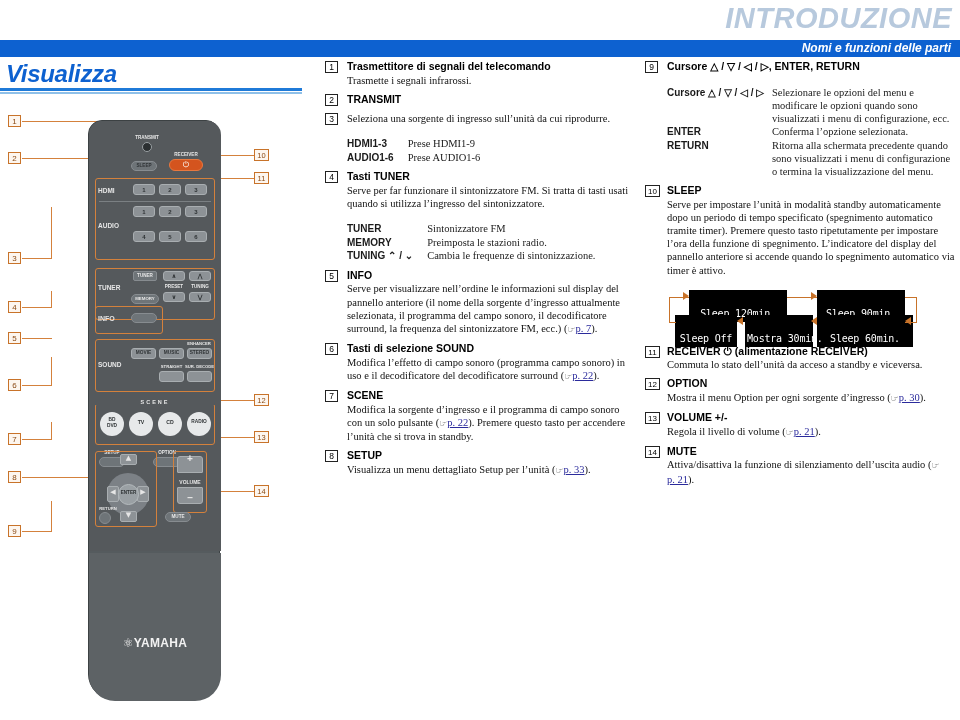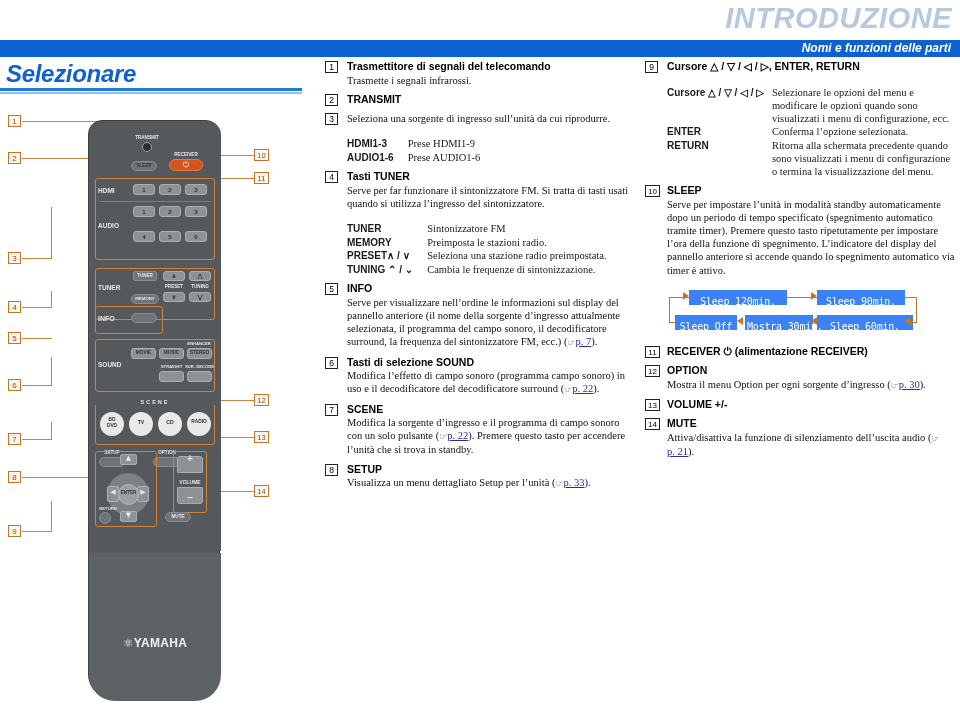--- a/index.html
+++ b/index.html
@@ -69,24 +69,24 @@
 
   .spacer-sm { height:5px; }
 
   
   #col-right .sub-k { padding-right:8px !important; }
 
   
   #sleep-diagram { margin-left:22px; margin-top:10px; margin-bottom:10px;
     position:relative; width:252px; height:48px; }
   .lcd {
-    position:absolute; background:#3b82f6; color:#ffffff;
+    position:absolute; background:#000000; color:#ffffff;
     font-family:"DejaVu Sans Mono", monospace; font-size:10px;
     line-height:15px; height:15px; text-align:center; white-space:nowrap;
-    letter-spacing:-0.2px; padding:4px 2px;
+    letter-spacing:-0.2px; padding:16px 2px;
   }
   .ln { position:absolute; background:#c8732a; }
 
   
   #remote-wrap { position:absolute; left:0; top:95px; width:320px; height:600px; }
   #remote-body {
     position:absolute; left:88px; top:25px; width:132px; height:580px;
     background:#555b5e; border-radius:14px 14px 26px 26px;
     border:1px solid #3c4143;
   }
@@ -132,21 +132,21 @@
 
   
   #footer { position:absolute; left:0; bottom:0; width:960px; height:44px; }
 </style>
 </head>
 <body>
 
 <div id="chapter-title">INTRODUZIONE</div>
 <div id="blue-bar"></div>
 <div id="section-subtitle">Nomi e funzioni delle parti</div>
-<div id="page-title">Selezionare</div>
+<div id="page-title">Visualizza</div>
 <div id="title-rule-1"></div>
 <div id="title-rule-2"></div>
 
 <div id="remote-wrap">
 
   <div class="lead" style="left:22px; top:26px; width:110px; height:1.4px;"></div>
   <div class="lead" style="left:131px; top:26px; width:1.4px; height:24px;"></div>
   <div class="lead" style="left:22px; top:63px; width:68px; height:1.4px;"></div>
   <div class="lead" style="left:22px; top:163px; width:30px; height:1.4px;"></div>
   <div class="lead" style="left:51px; top:112px; width:1.4px; height:52px;"></div>
@@ -356,24 +356,20 @@
         <tbody>
             <tr>
           <td class="sub-k">TUNER</td>
           <td class="sub-v">Sintonizzatore FM</td>
         </tr>
         <tr>
           <td class="sub-k">MEMORY</td>
           <td class="sub-v">Preimposta le stazioni radio.</td>
         </tr>
         <tr>
-          <td class="sub-k">PRESET∧ / ∨</td>
-          <td class="sub-v">Seleziona una stazione radio preimpostata.</td>
-        </tr>
-        <tr>
           <td class="sub-k">TUNING ⌃ / ⌄</td>
           <td class="sub-v">Cambia le frequenze di sintonizzazione.</td>
         </tr>
       </tbody>
         </table>
     </div>
   </div>
 
   <div class="item">
     <div class="num">5</div>
@@ -454,33 +450,35 @@
       <div style="position:absolute; left:144px; top:5.5px; width:0;height:0; border-left:6px solid #c8732a; border-top:4px solid transparent; border-bottom:4px solid transparent;"></div>
       <div style="position:absolute; left:238px; top:30.5px; width:0;height:0; border-right:6px solid #c8732a; border-top:4px solid transparent; border-bottom:4px solid transparent;"></div>
       <div style="position:absolute; left:144px; top:30.5px; width:0;height:0; border-right:6px solid #c8732a; border-top:4px solid transparent; border-bottom:4px solid transparent;"></div>
       <div style="position:absolute; left:70px; top:30.5px; width:0;height:0; border-right:6px solid #c8732a; border-top:4px solid transparent; border-bottom:4px solid transparent;"></div>
     </div>
   </div>
 
   <div class="item">
     <div class="num wide">11</div>
     <div class="head">RECEIVER ⏻ (alimentazione RECEIVER)</div>
+    <div class="body">Commuta lo stato dell’unità da acceso a standby e viceversa.</div>
   </div>
   <div class="spacer-sm"></div>
 
   <div class="item">
     <div class="num wide">12</div>
     <div class="head">OPTION</div>
     <div class="body"><span>Mostra il menu Option per ogni sorgente d’ingresso (</span><span class="gl">☞</span><span class="pref">p. 30</span><span>).</span></div>
   </div>
   <div class="spacer-sm"></div>
 
   <div class="item">
     <div class="num wide">13</div>
     <div class="head">VOLUME +/-</div>
+    <div class="body"><span>Regola il livello di volume (</span><span class="gl">☞</span><span class="pref">p. 21</span><span>).</span></div>
   </div>
   <div class="spacer-sm"></div>
 
   <div class="item">
     <div class="num wide">14</div>
     <div class="head">MUTE</div>
     <div class="body"><span>Attiva/disattiva la funzione di silenziamento dell’uscita audio (</span><span class="gl">☞</span><span class="pref">p. 21</span><span>).</span></div>
   </div>
 </div>
 

